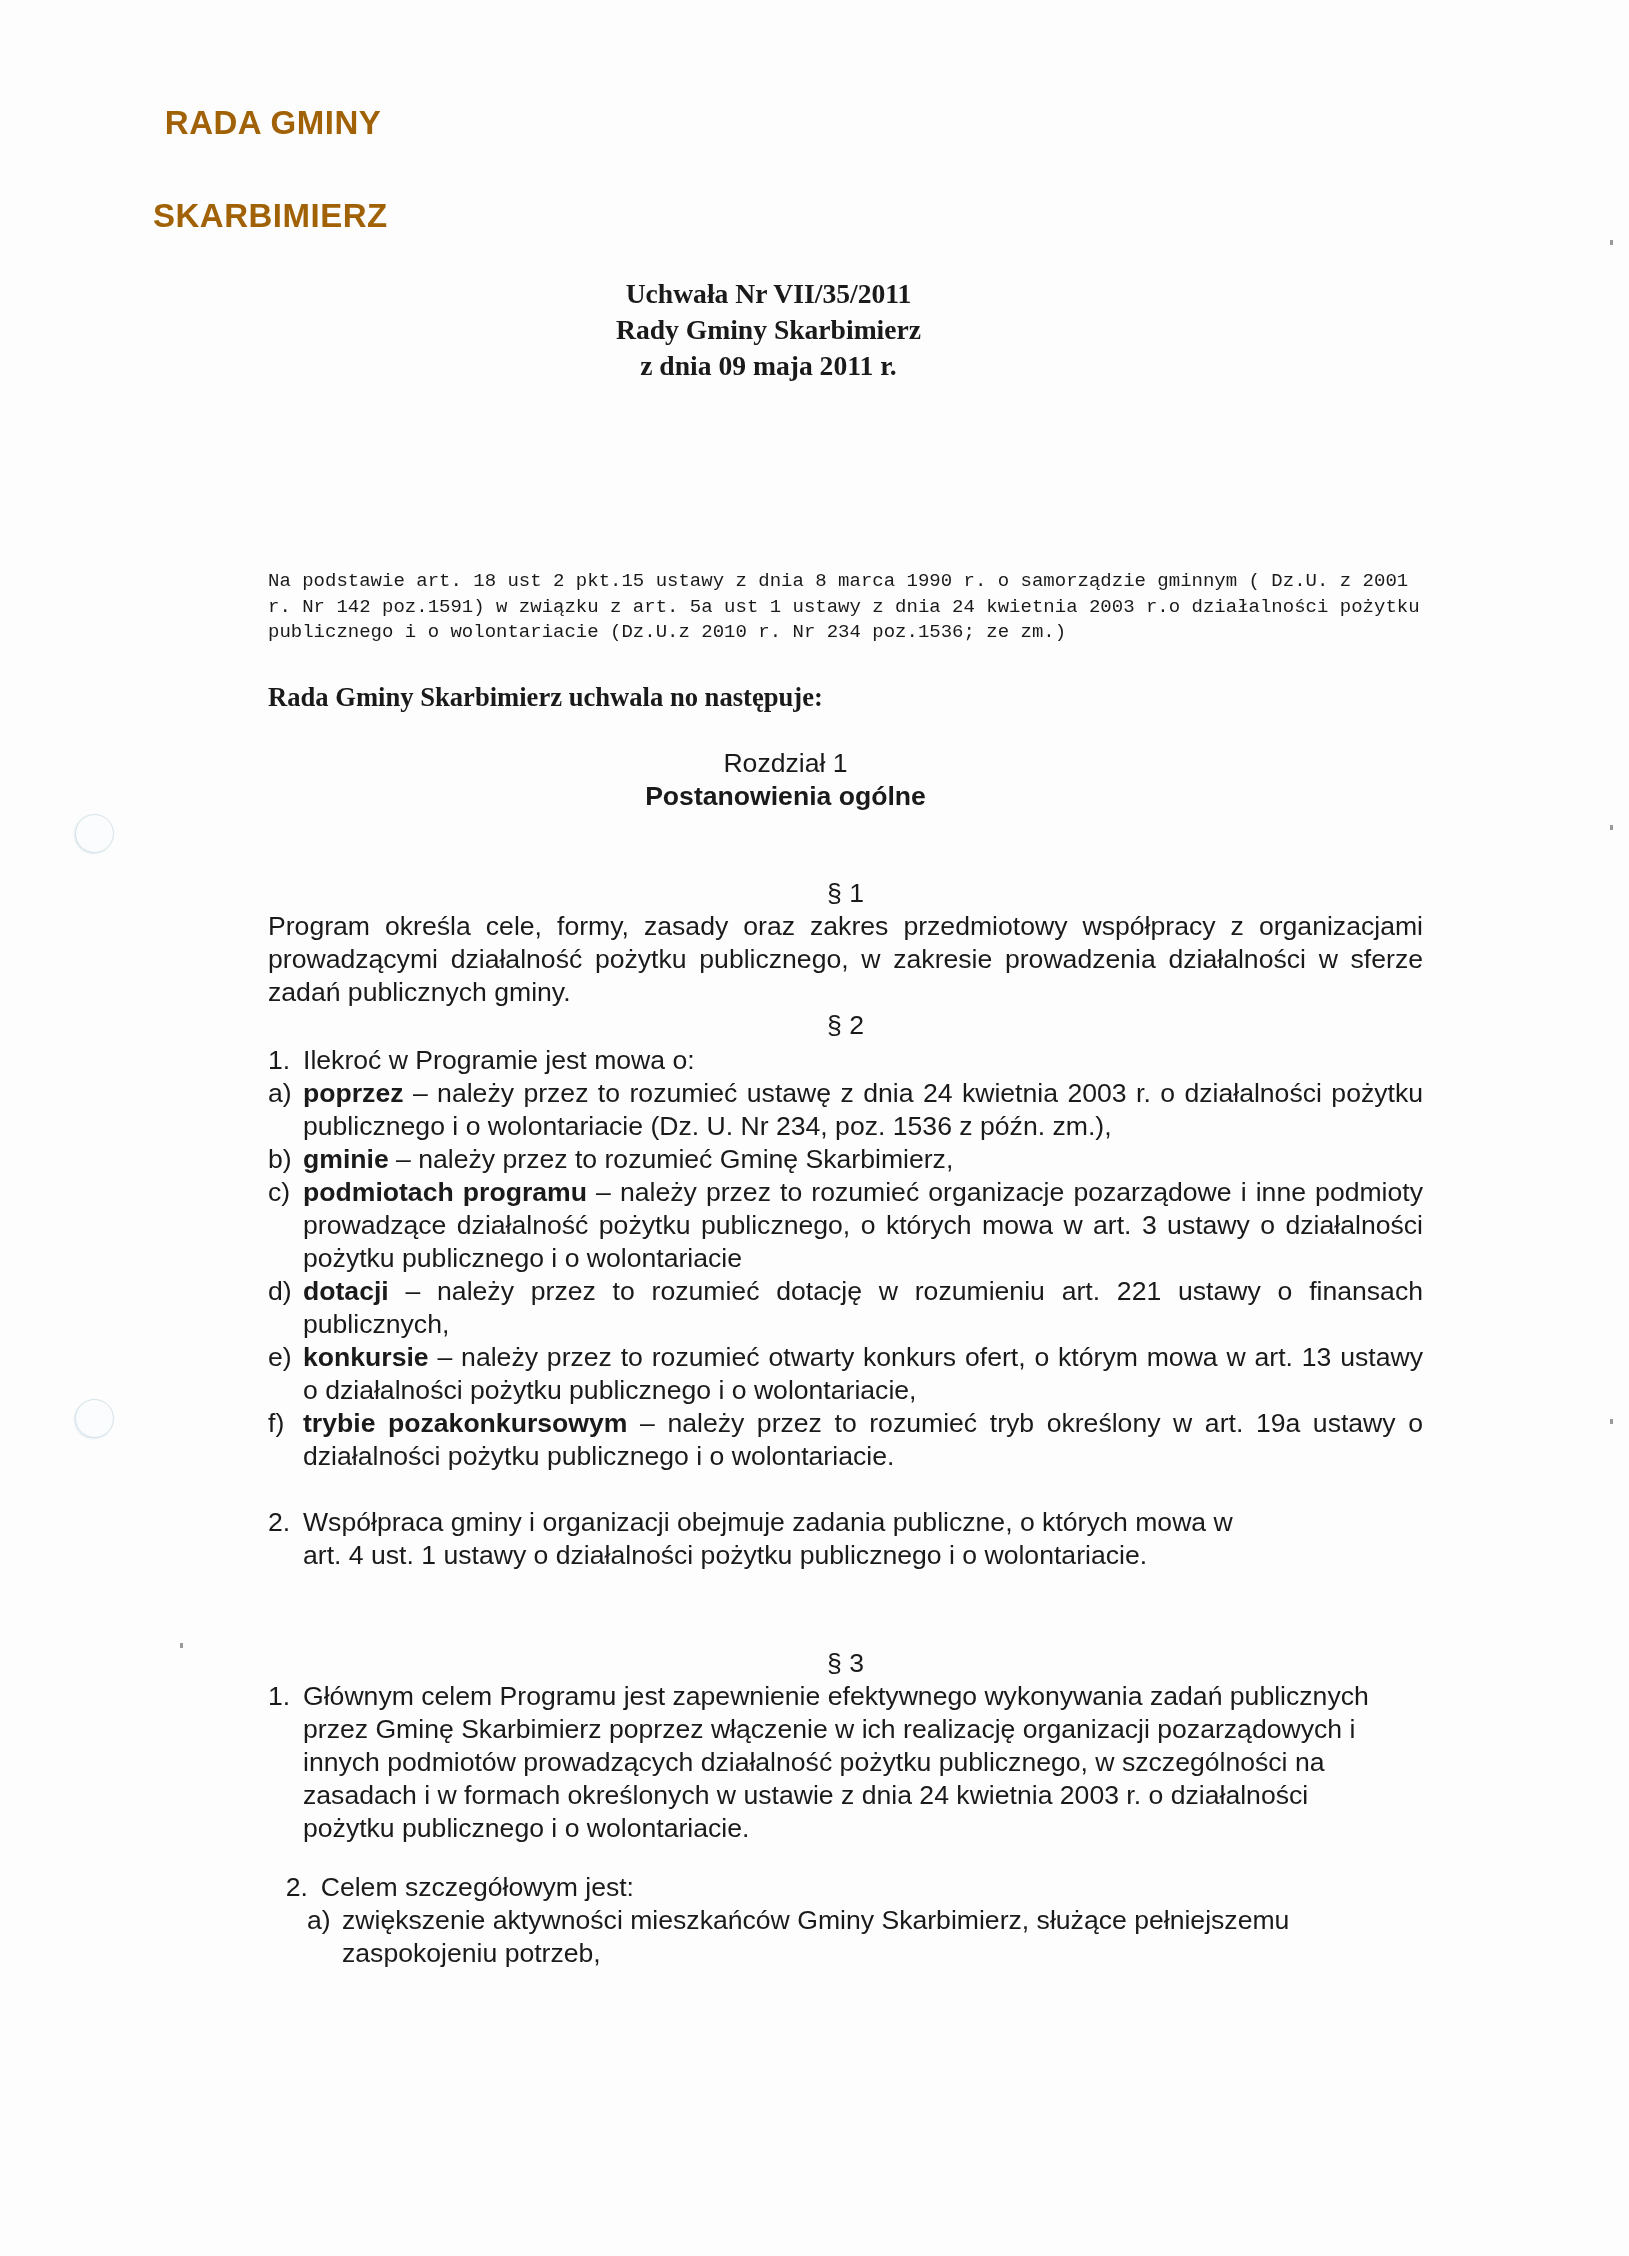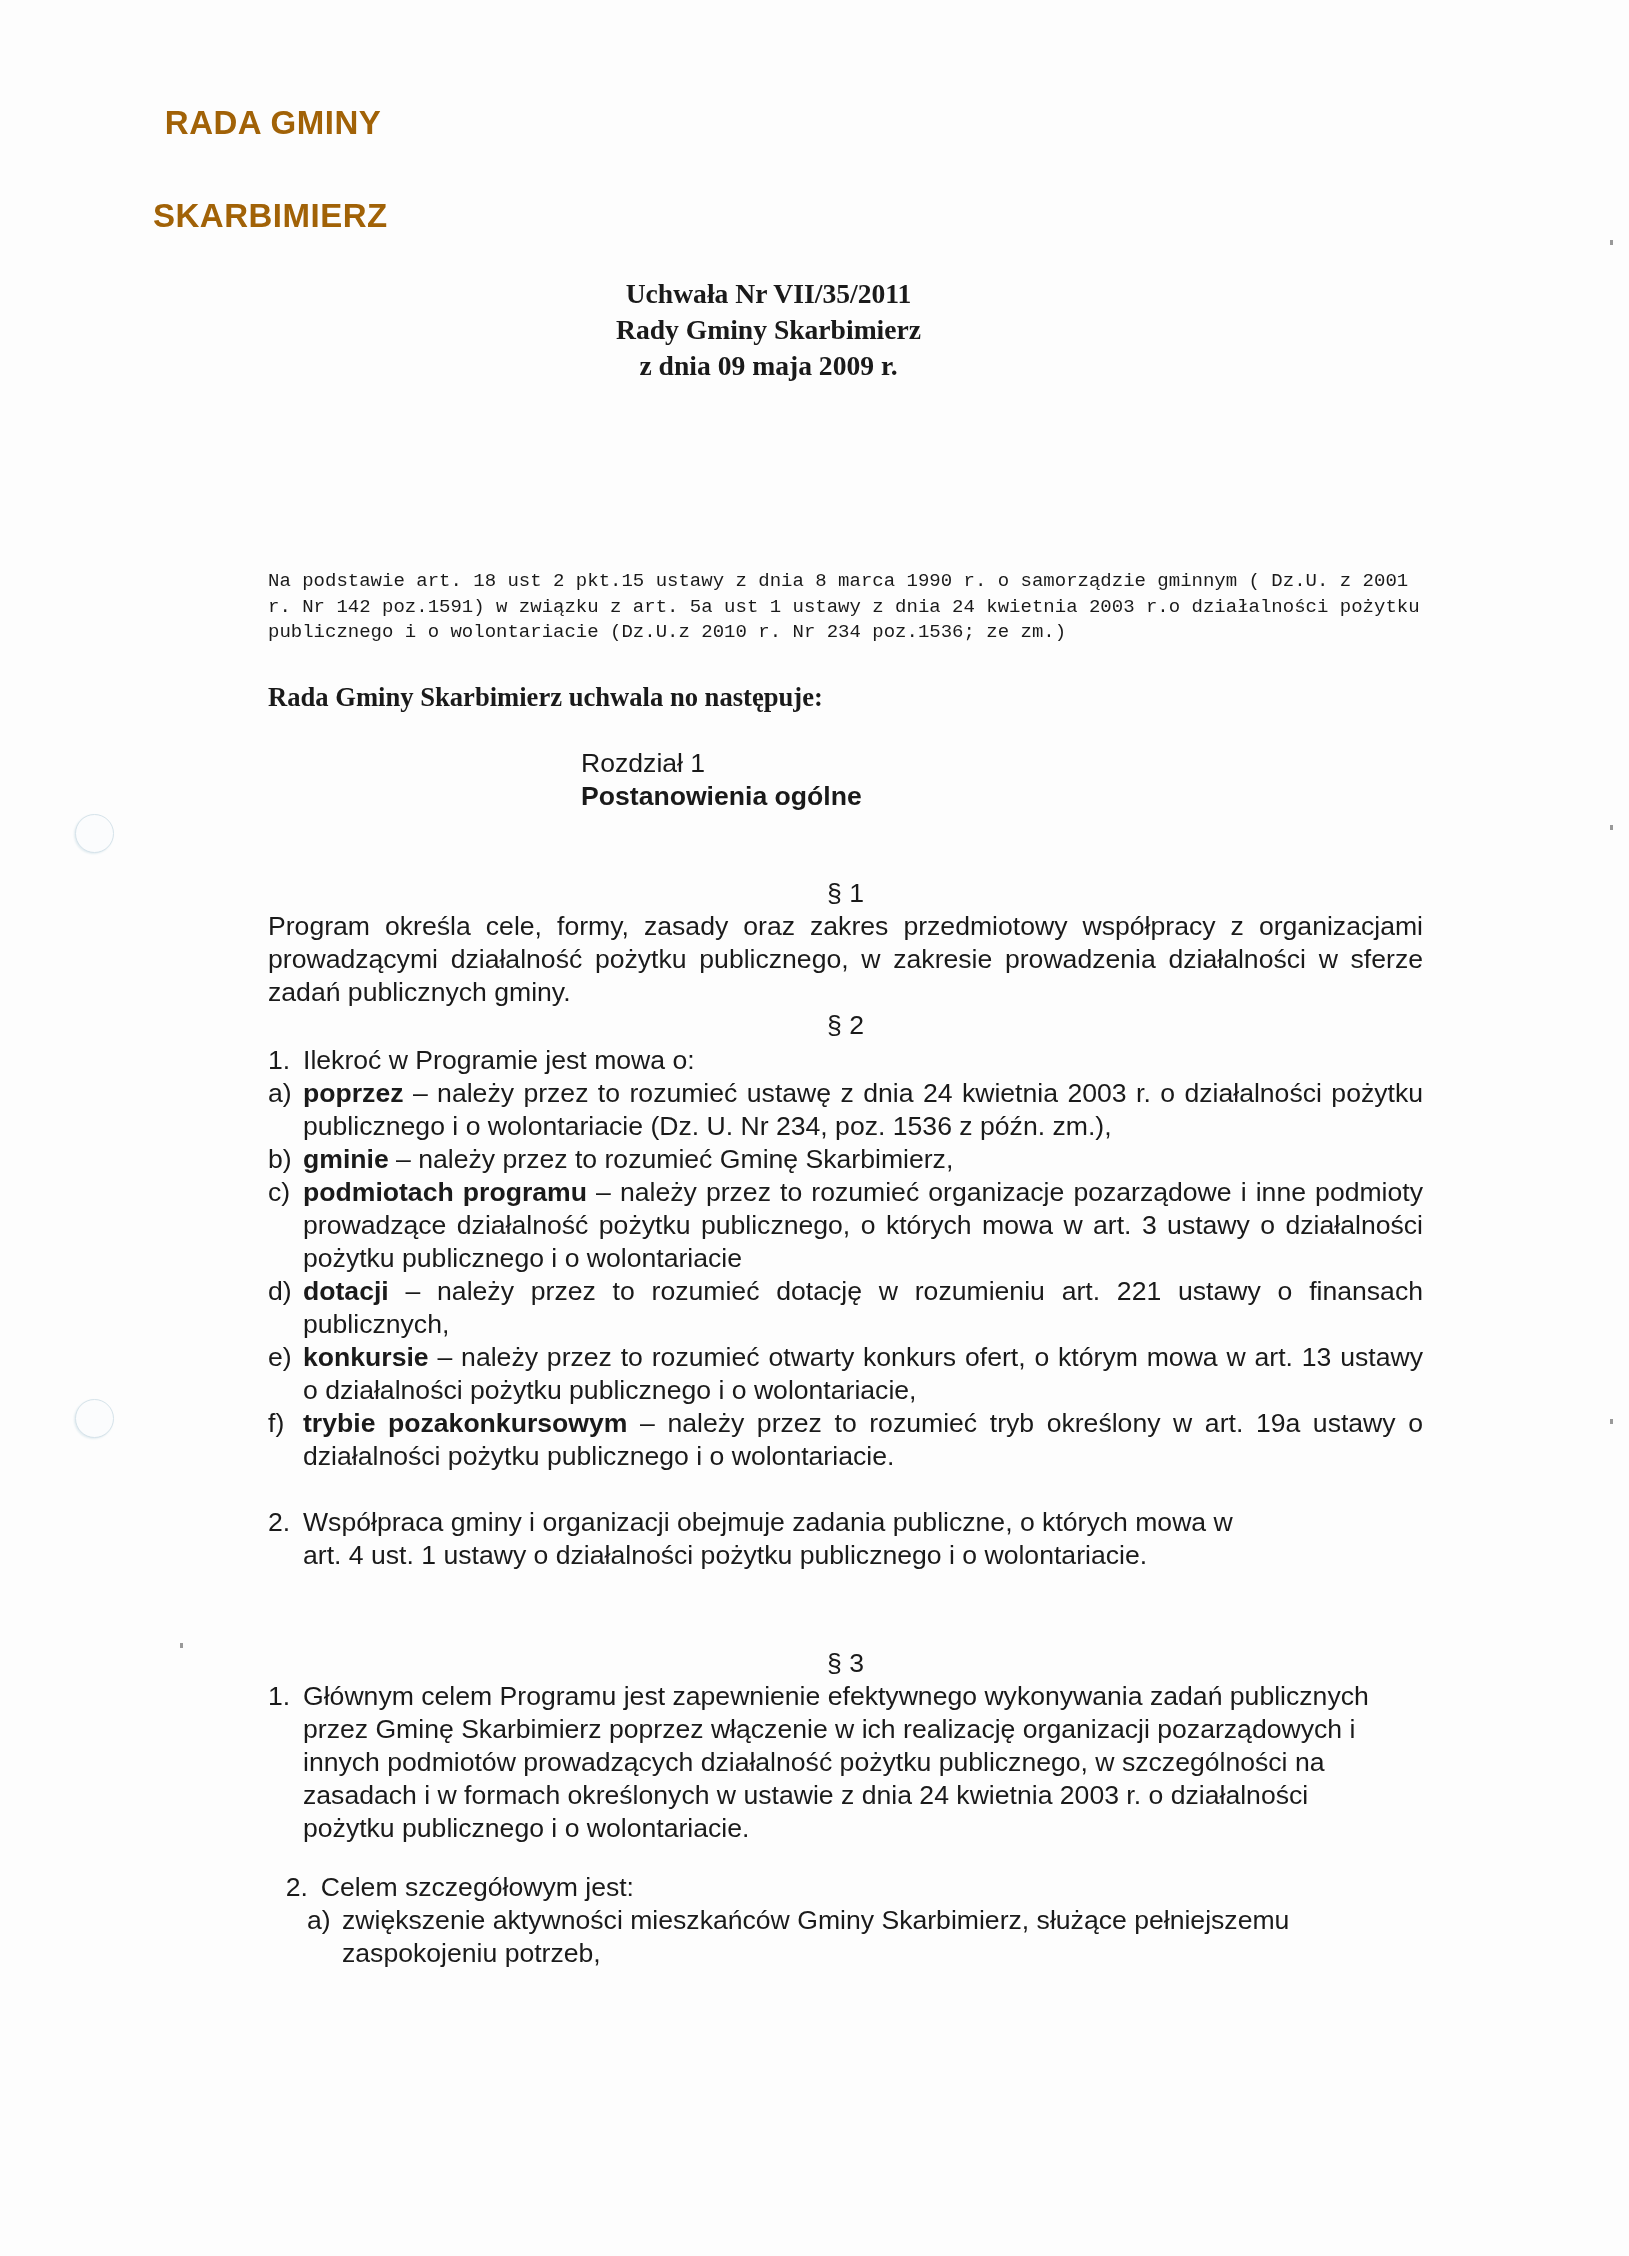--- a/index.html
+++ b/index.html
@@ -35,21 +35,21 @@
     .basis {
       position: absolute; left: 268px; top: 569px; width: 1172px;
       font-family: Liberation Mono, monospace;
       font-size: 19px; line-height: 25.6px;
     }
     .resolves {
       position: absolute; left: 268px; top: 682px;
       font-family: "Liberation Serif", serif; font-weight: bold; font-size: 26.6px; text-align: right;
     }
     .chapter {
-      position: absolute; left: 581px; top: 747px; width: 453px; text-align: left;
+      position: absolute; left: 559px; top: 747px; width: 453px; text-align: center;
       font-family: "Liberation Sans", sans-serif; font-size: 26.6px; line-height: 33px;
     }
     .chapter .bold { font-weight: bold; display:block; }
     .chapter .num { display:block; }
     .body {
       position: absolute; left: 268px; width: 1155px;
       font-family: "Liberation Sans", sans-serif; font-size: 26.6px; line-height: 33px;
     }
     .para-sign { text-align: center; display:block; }
     .just { text-align: justify; }
@@ -78,21 +78,21 @@
   <div class="mark" style="left:180px; top:1643px;"></div>
 
   <div class="stamp">
     <span class="l1">RADA GMINY</span>
     <span class="l2">SKARBIMIERZ</span>
   </div>
 
   <div class="title">
     <span>Uchwała Nr VII/35/2011</span>
     <span>Rady Gminy Skarbimierz</span>
-    <span>z dnia 09 maja 2009 r.</span>
+    <span>z dnia 09 maja 2011 r.</span>
   </div>
 
 
   <div class="basis">Na podstawie art. 18 ust 2 pkt.15 ustawy z dnia 8 marca 1990 r. o samorządzie gminnym ( Dz.U. z 2001 r. Nr 142 poz.1591) w związku z art. 5a ust 1 ustawy z dnia 24 kwietnia 2003 r.o działalności pożytku publicznego i o wolontariacie (Dz.U.z 2010 r. Nr 234 poz.1536; ze zm.)</div>
 
   <div class="resolves">Rada Gminy Skarbimierz uchwala no następuje:</div>
 
   <div class="chapter">
     <span class="num">Rozdział 1</span>
     <span class="bold">Postanowienia ogólne</span>

